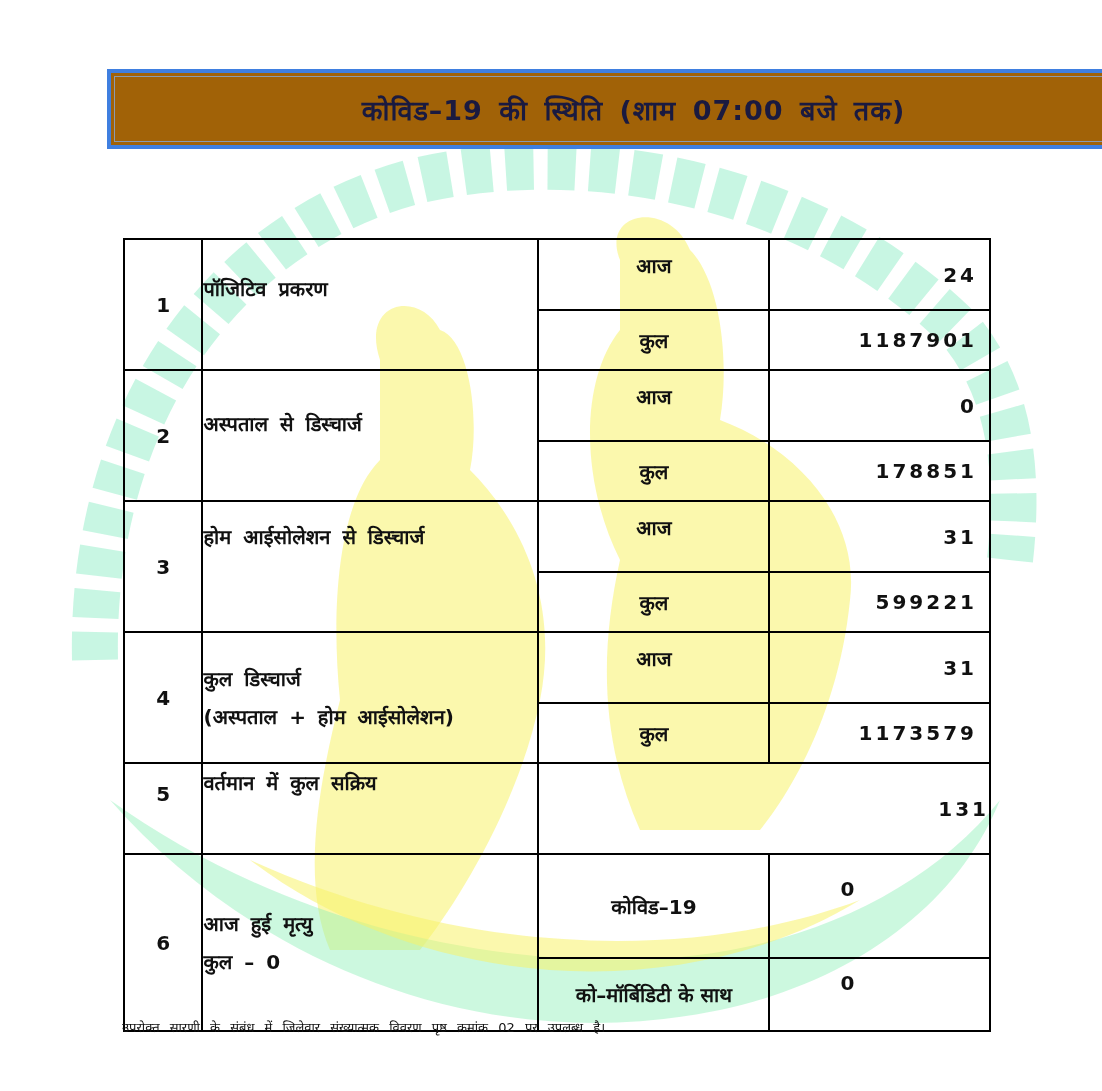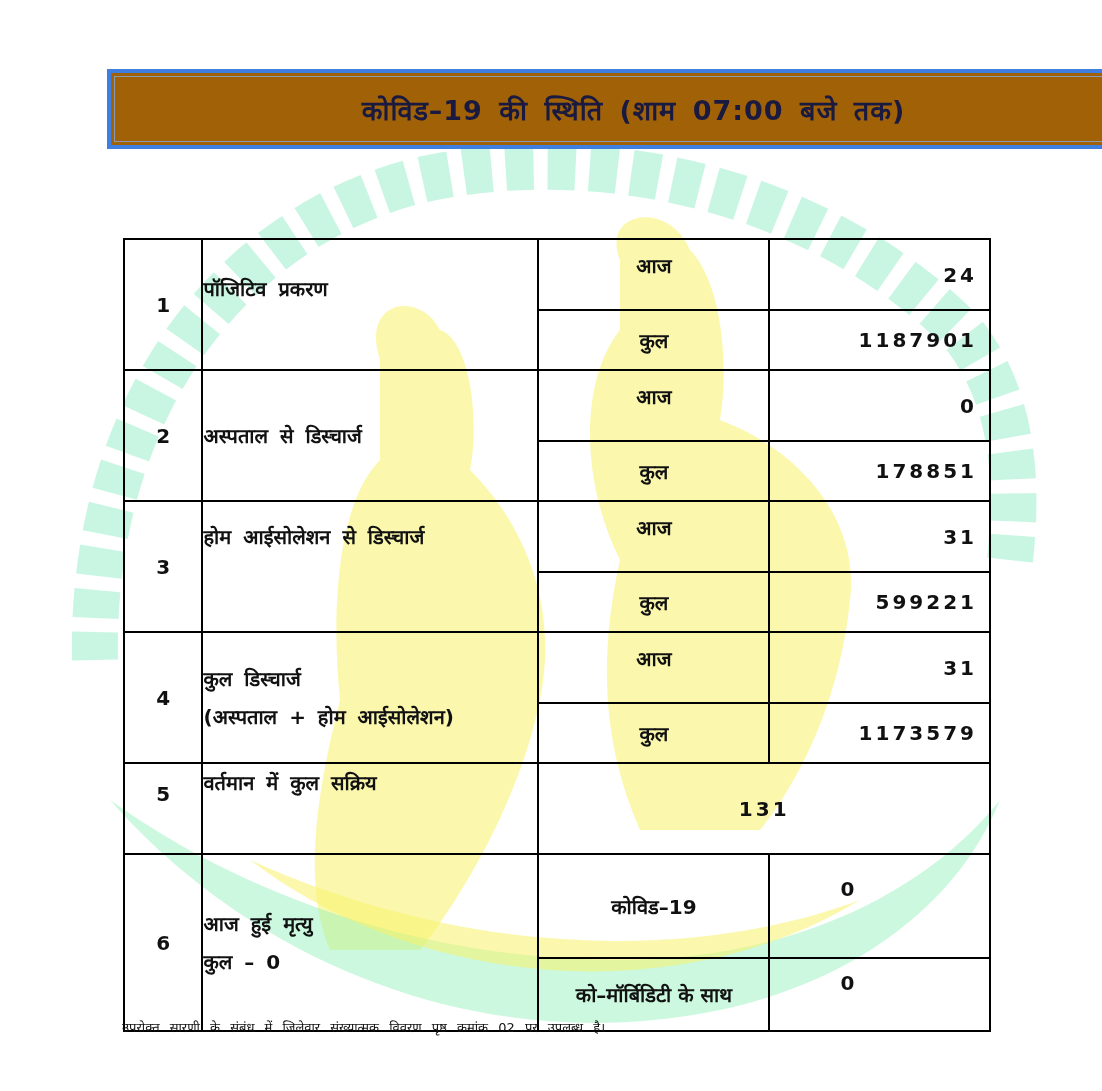--- a/index.html
+++ b/index.html
@@ -62,21 +62,21 @@
       font-weight: bold;
       font-size: 20px;
       padding: 0;
       vertical-align: middle;
     }
     .c-num { width: 86px; text-align: center; }
     .c-label { width: 370px; text-align: left; line-height: 1.9; word-spacing: 5px; }
     .c-sub { width: 254px; text-align: center; }
     .c-val { width: 150px; text-align: right; padding-right: 12px !important; letter-spacing: 3px; }
     .c-val-left { text-align: left; padding-left: 70px !important; }
-    .c-active { text-align: center; letter-spacing: 3px; }
+    .c-active { text-align: right; letter-spacing: 3px; }
     .h58 { height: 57px; }
     .h59 { height: 58px; }
     .h71 { height: 71px; }
     .sub-top { vertical-align: top !important; padding-top: 12px !important; }
     .footer-note {
       position: absolute;
       left: 122px;
       top: 1018px;
       font-size: 13px;
       font-weight: normal;
@@ -115,21 +115,21 @@
     <td class="c-sub h58 sub-top">आज</td>
     <td class="c-val h58">24</td>
   </tr>
   <tr>
     <td class="c-sub h59">कुल</td>
     <td class="c-val h59">1187901</td>
   </tr>
 
   <tr>
     <td class="c-num" rowspan="2">2</td>
-    <td class="c-label" rowspan="2" style="vertical-align: top; padding-top: 46px;">अस्पताल से डिस्चार्ज</td>
+    <td class="c-label" rowspan="2" style="vertical-align: top; padding-top: 34px;">अस्पताल से डिस्चार्ज</td>
     <td class="c-sub h58 sub-top">आज</td>
     <td class="c-val h58">0</td>
   </tr>
   <tr>
     <td class="c-sub h59">कुल</td>
     <td class="c-val h59">178851</td>
   </tr>
 
   <tr>
     <td class="c-num" rowspan="2">3</td>

